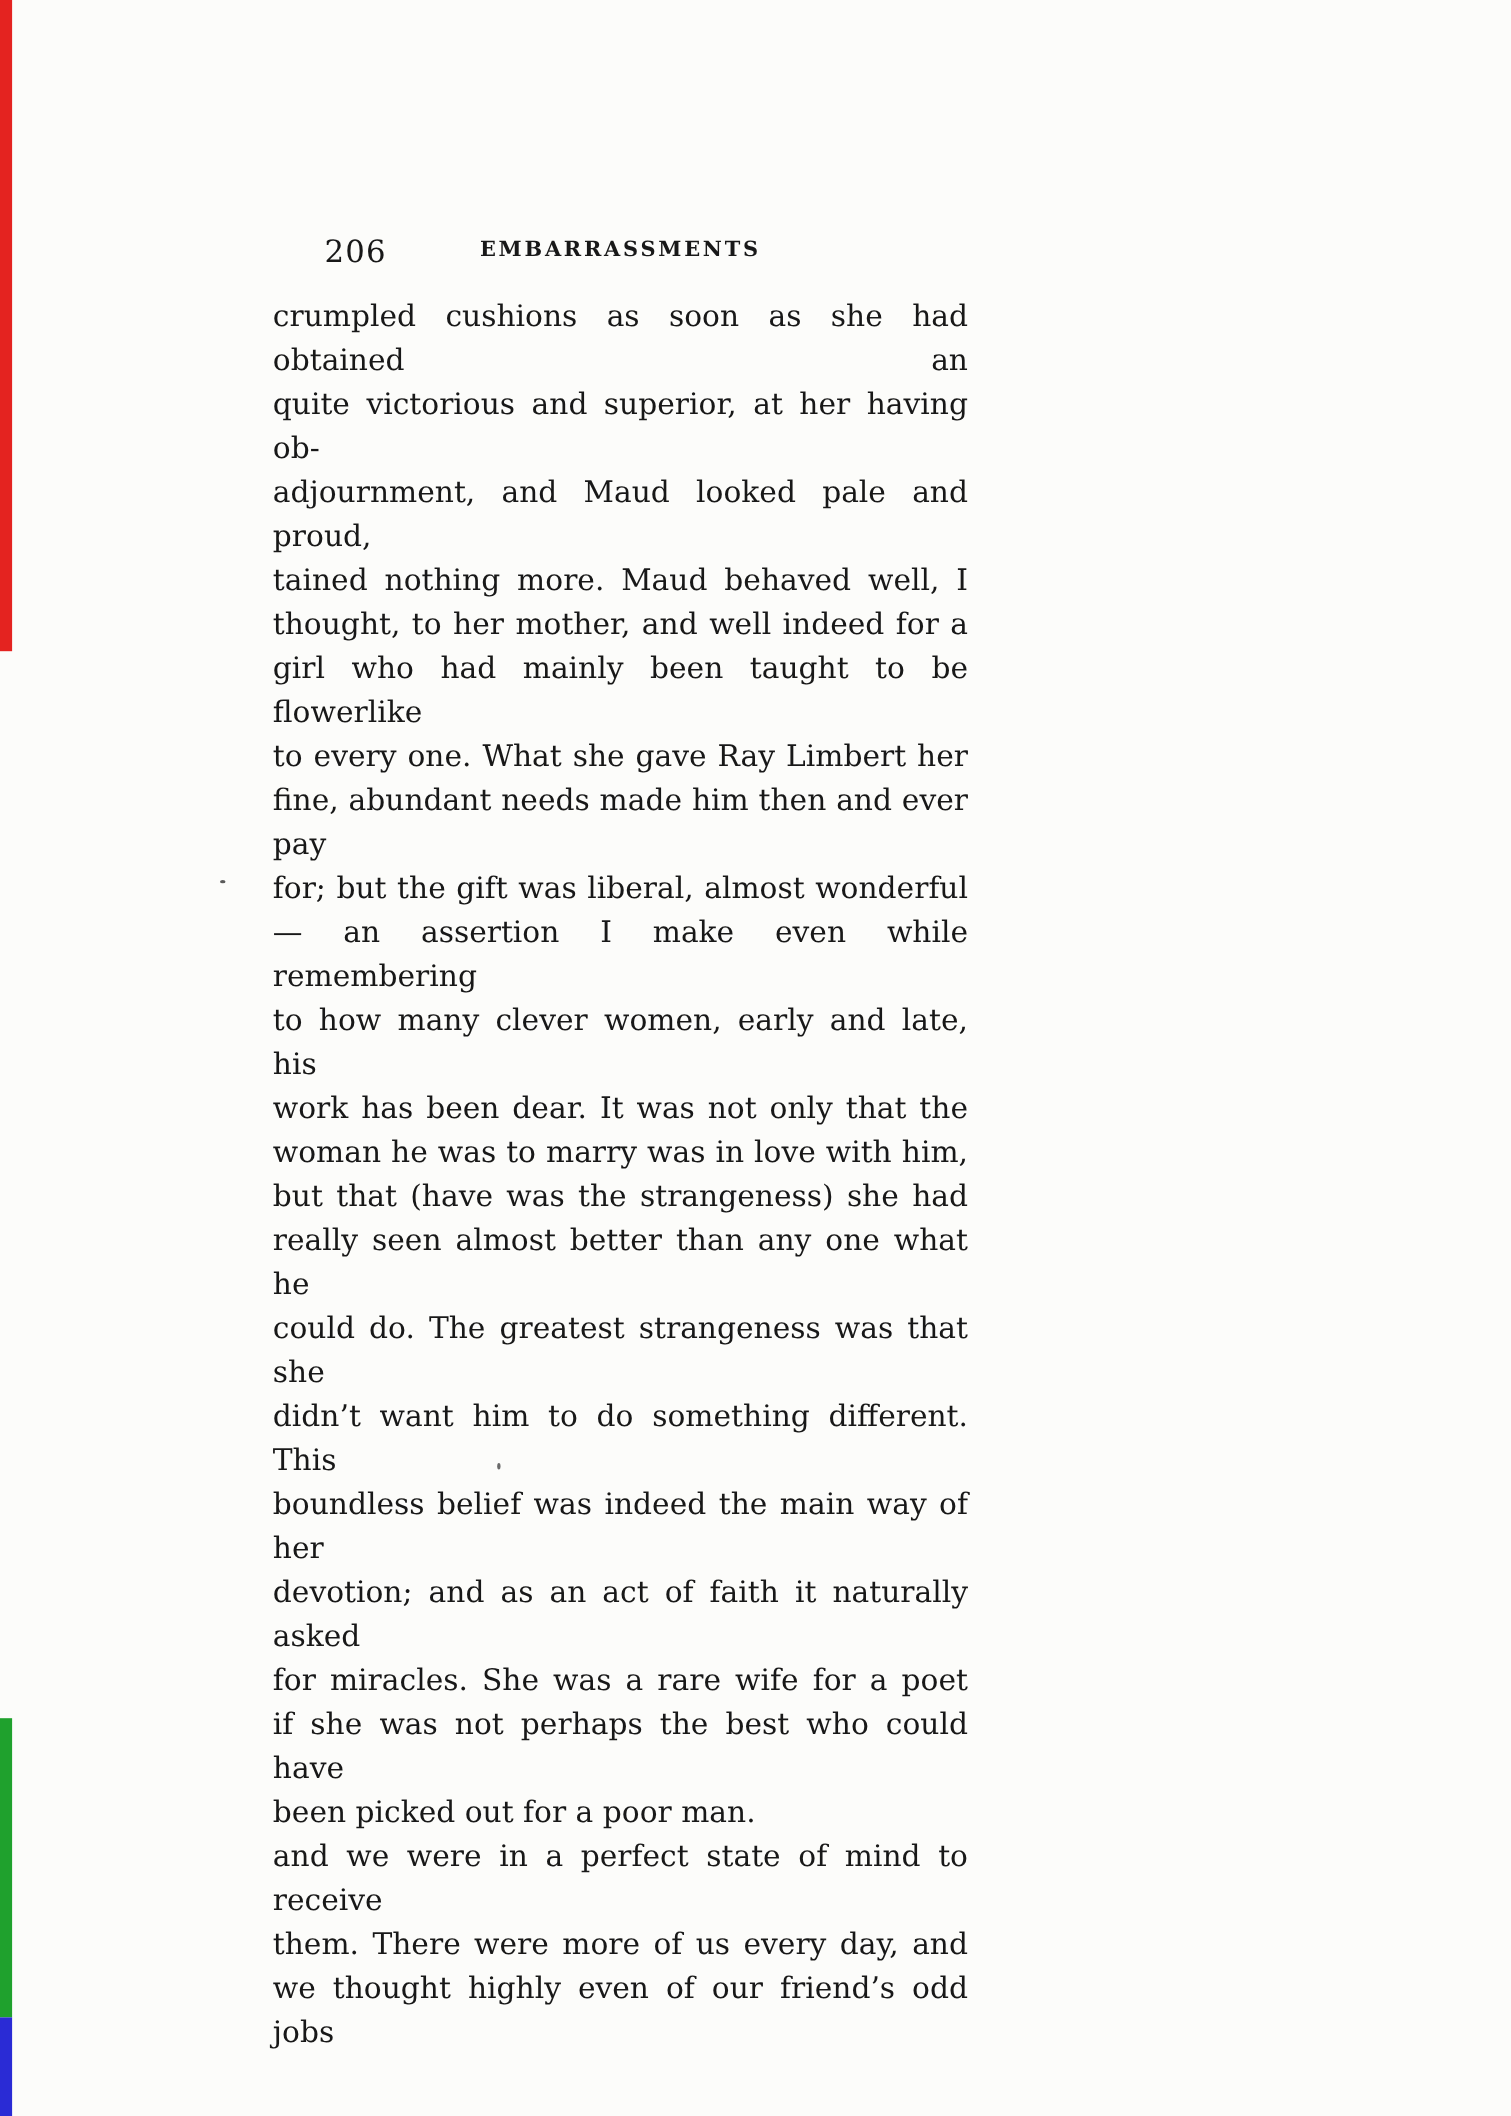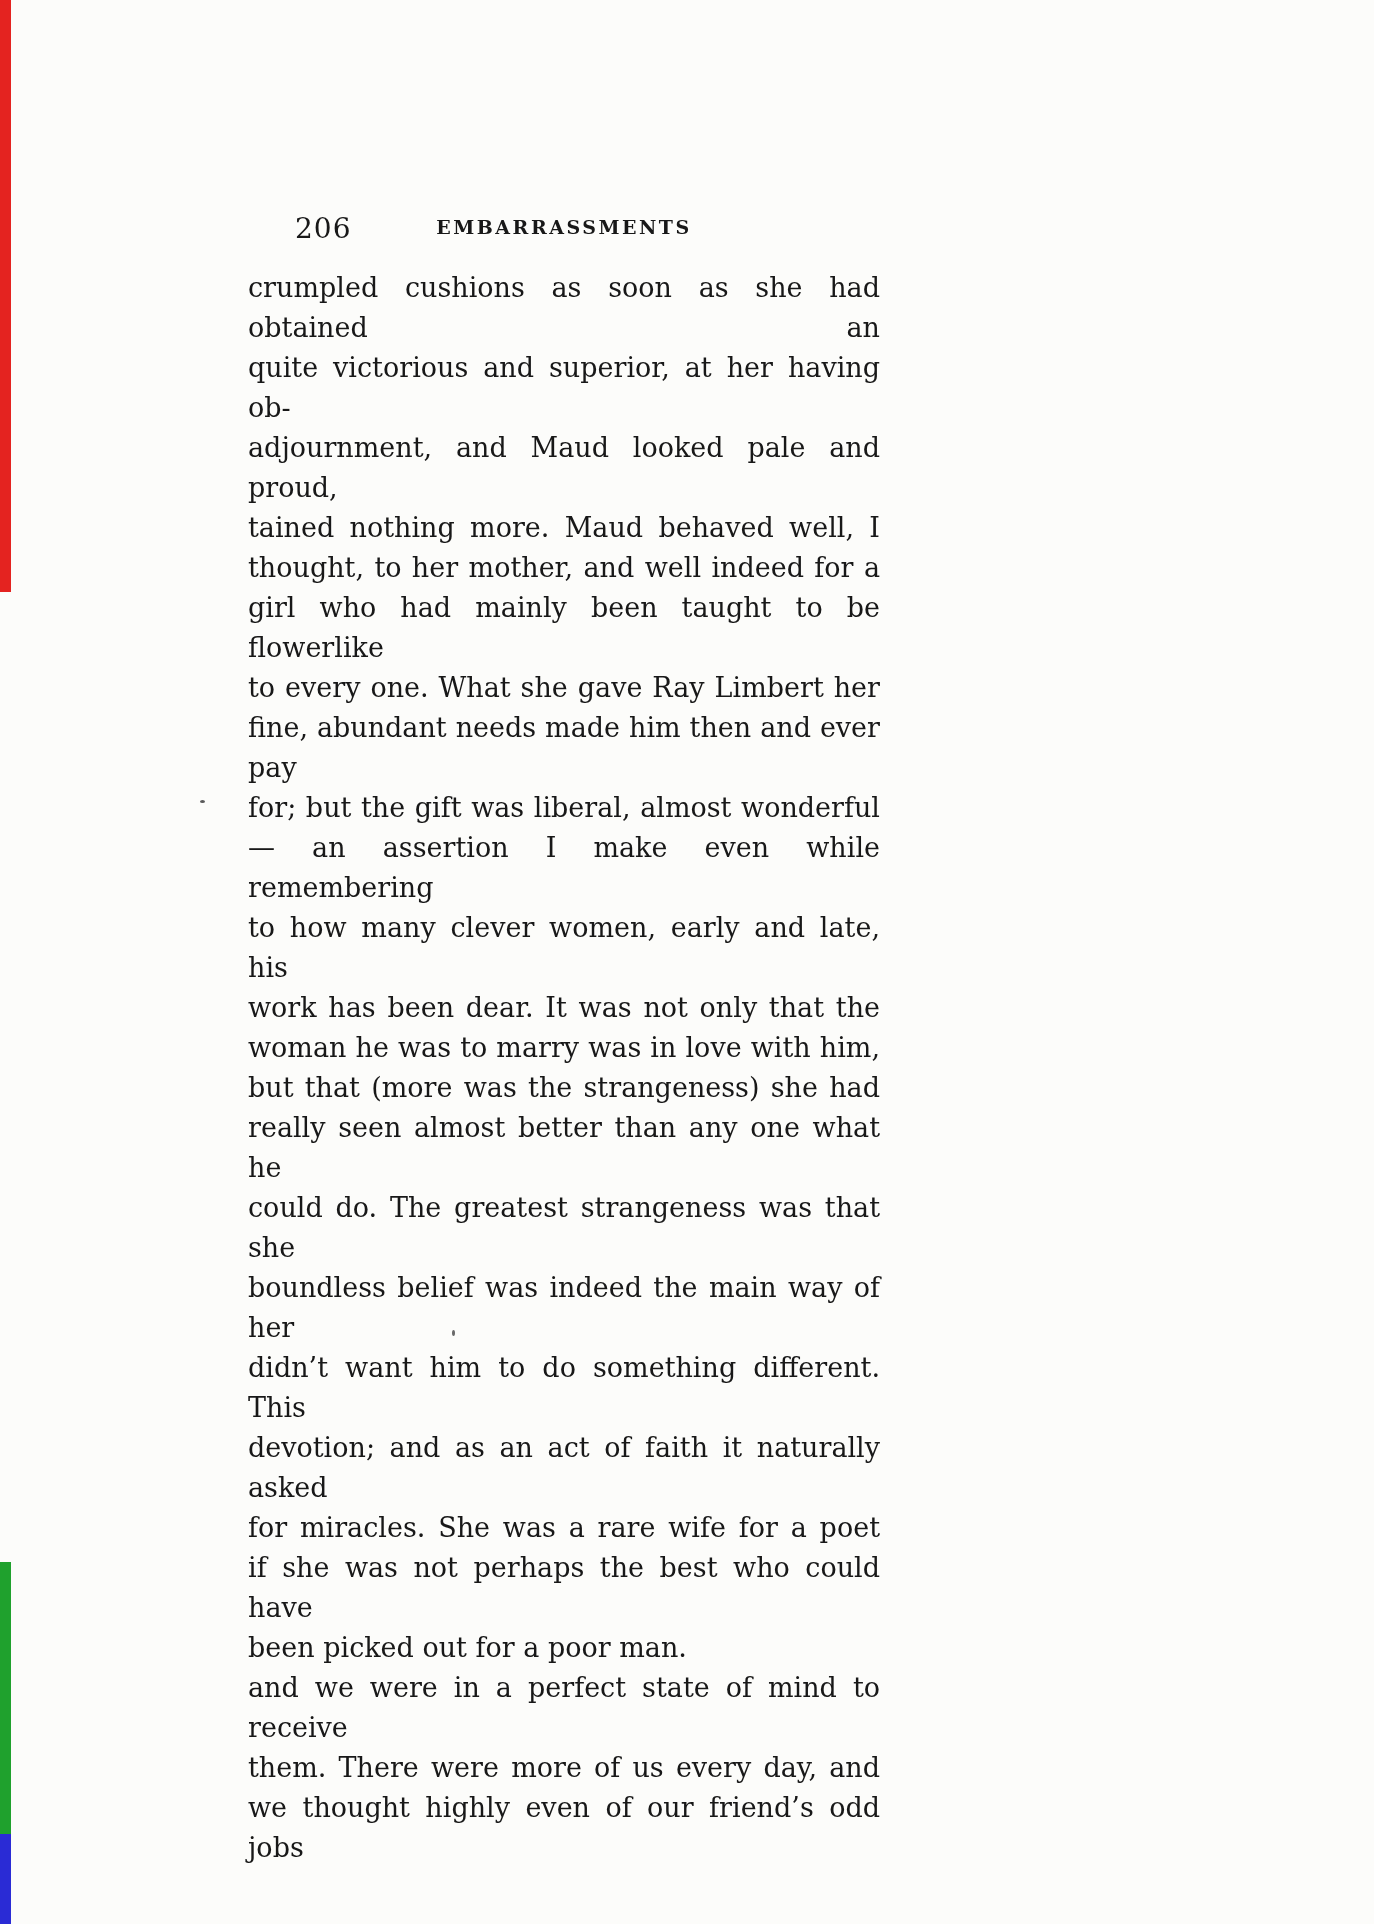--- a/index.html
+++ b/index.html
@@ -88,25 +88,25 @@
       <div class="line">tained nothing more.  Maud behaved well, I</div>
       <div class="line">thought, to her mother, and well indeed for a</div>
       <div class="line">girl who had mainly been taught to be flowerlike</div>
       <div class="line">to every one.  What she gave Ray Limbert her</div>
       <div class="line">fine, abundant needs made him then and ever pay</div>
       <div class="line">for; but the gift was liberal, almost wonderful</div>
       <div class="line">— an assertion I make even while remembering</div>
       <div class="line">to how many clever women, early and late, his</div>
       <div class="line">work has been dear.  It was not only that the</div>
       <div class="line">woman he was to marry was in love with him,</div>
-      <div class="line">but that (more was the strangeness) she had</div>
+      <div class="line">but that (have was the strangeness) she had</div>
       <div class="line">really seen almost better than any one what he</div>
       <div class="line">could do.  The greatest strangeness was that she</div>
+      <div class="line">didn’t want him to do something different.  This</div>
       <div class="line">boundless belief was indeed the main way of her</div>
-      <div class="line">didn’t want him to do something different.  This</div>
       <div class="line">devotion; and as an act of faith it naturally asked</div>
       <div class="line">for miracles.  She was a rare wife for a poet</div>
       <div class="line">if she was not perhaps the best who could have</div>
       <div class="line para-end">been picked out for a poor man.</div>
       <div class="line">and we were in a perfect state of mind to receive</div>
       <div class="line">them.  There were more of us every day, and</div>
       <div class="line">we thought highly even of our friend’s odd jobs</div>
     </div>
 
   <span class="mark mark1"></span>

